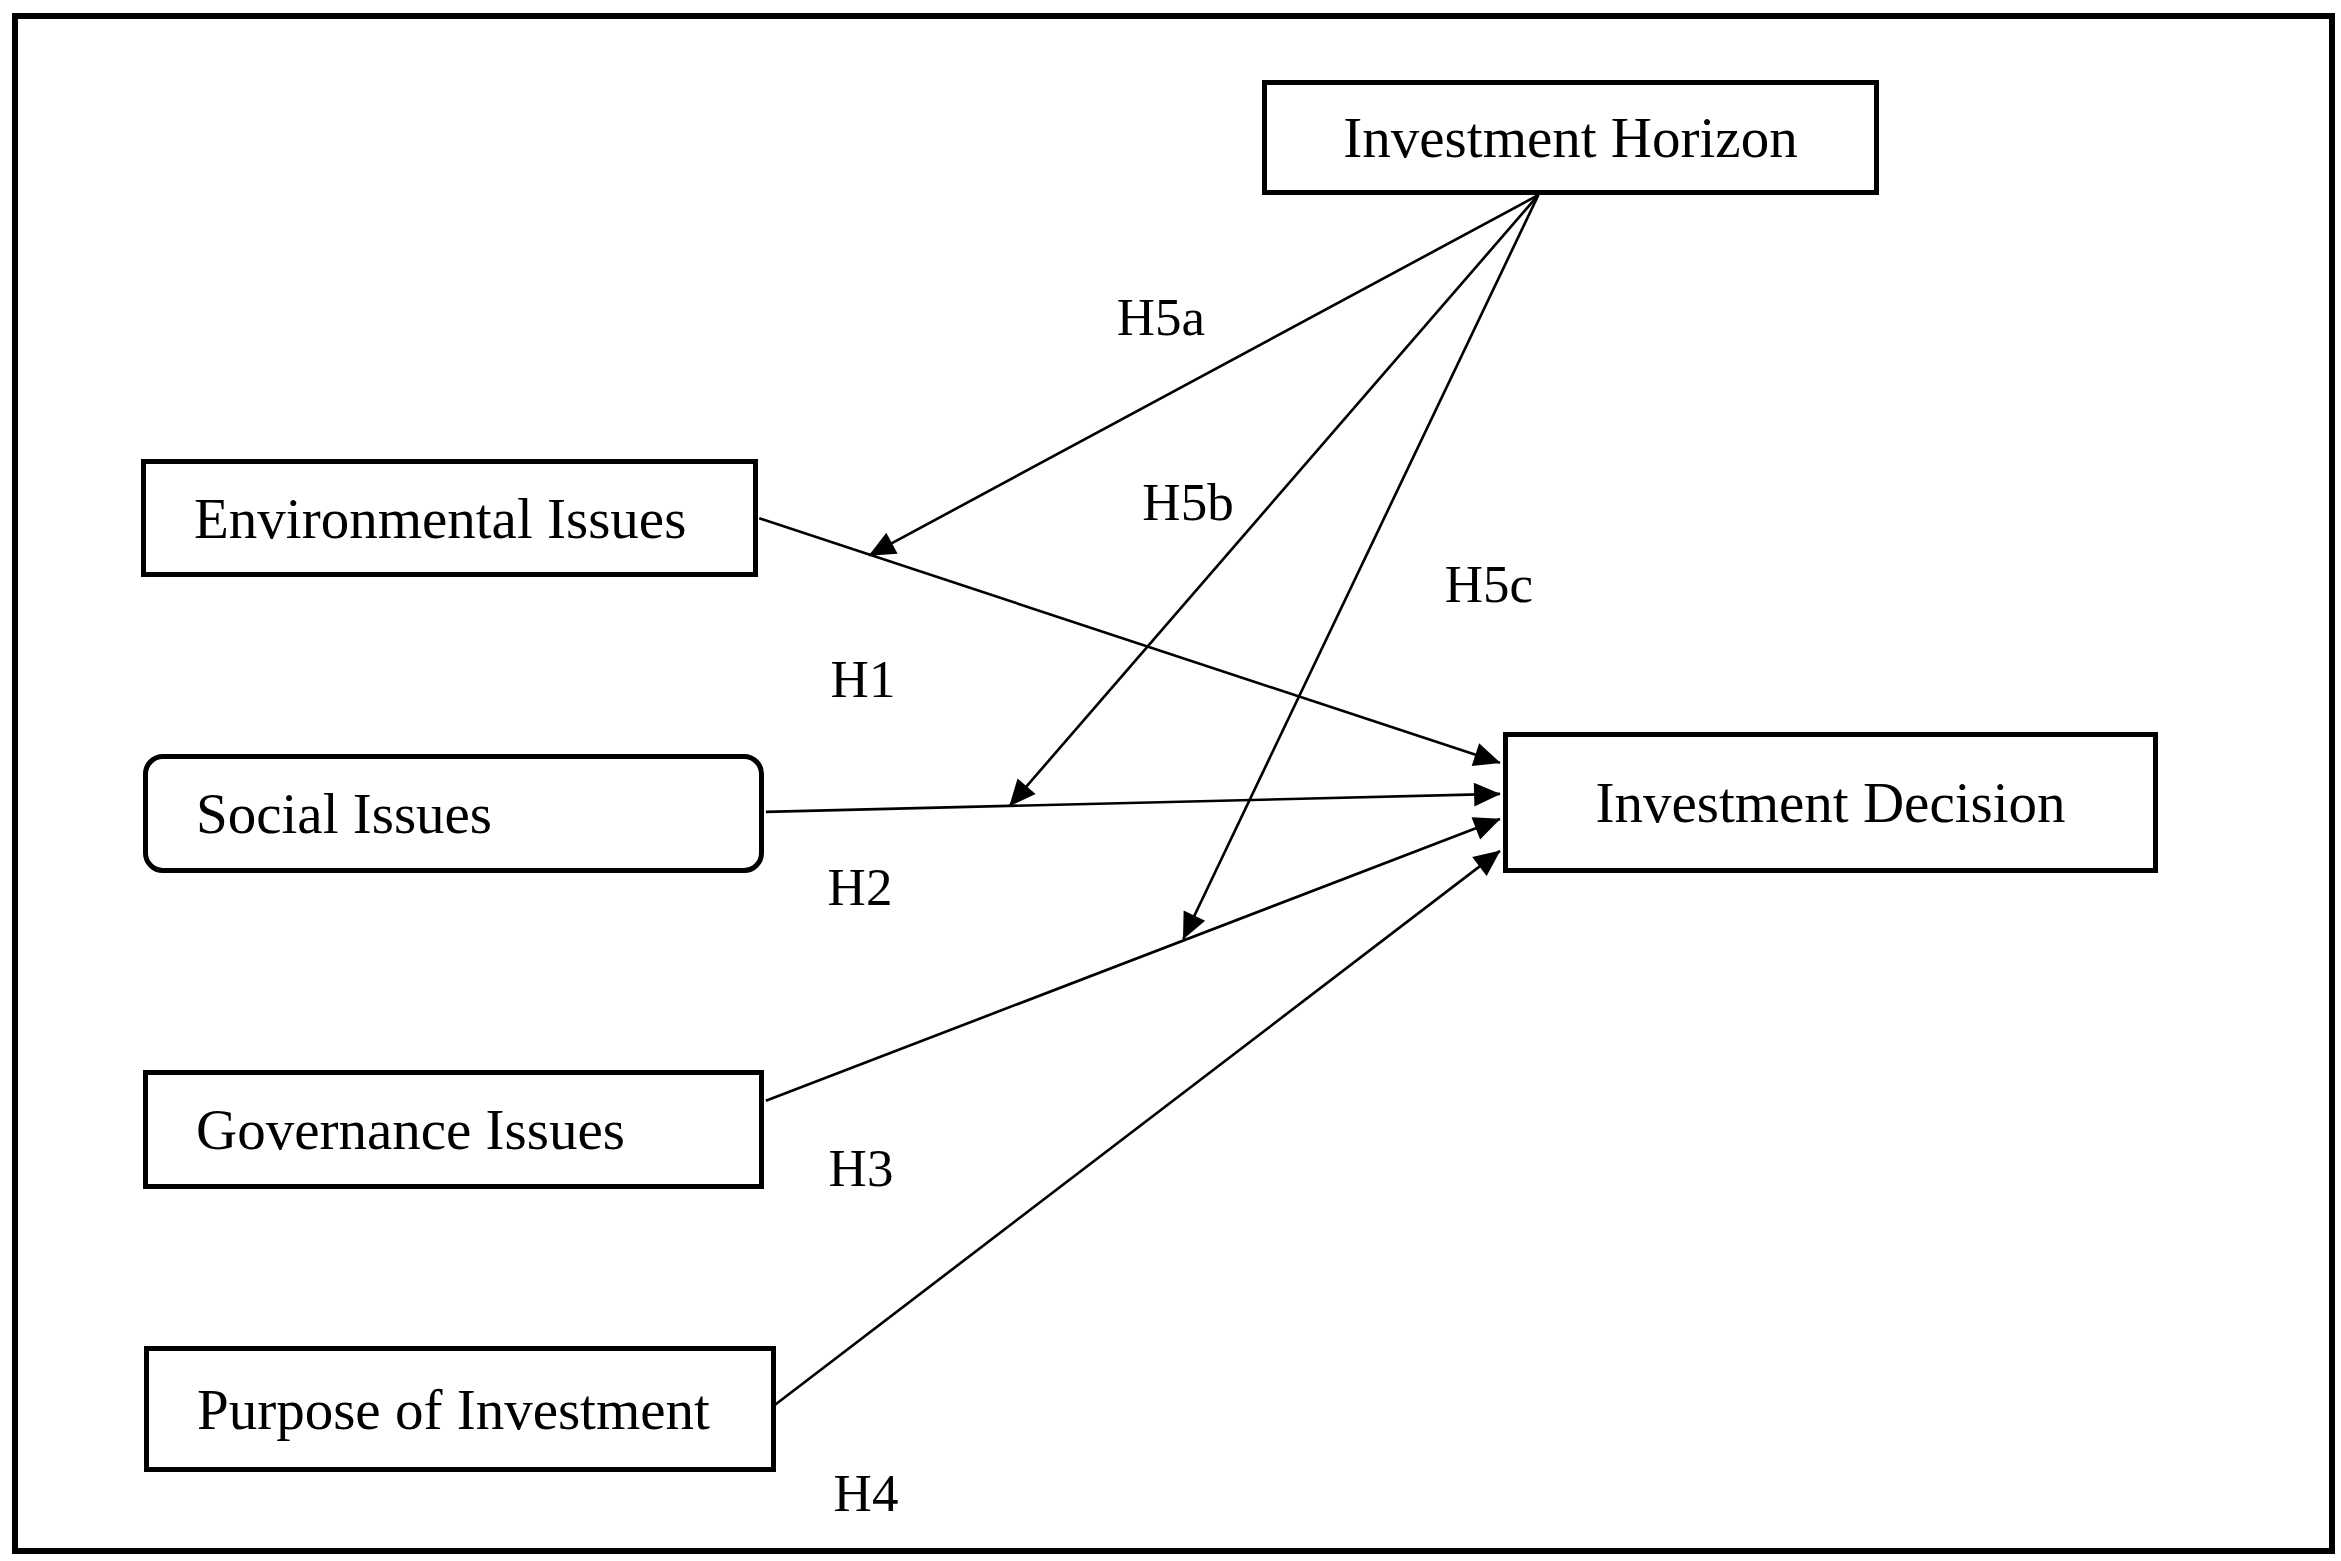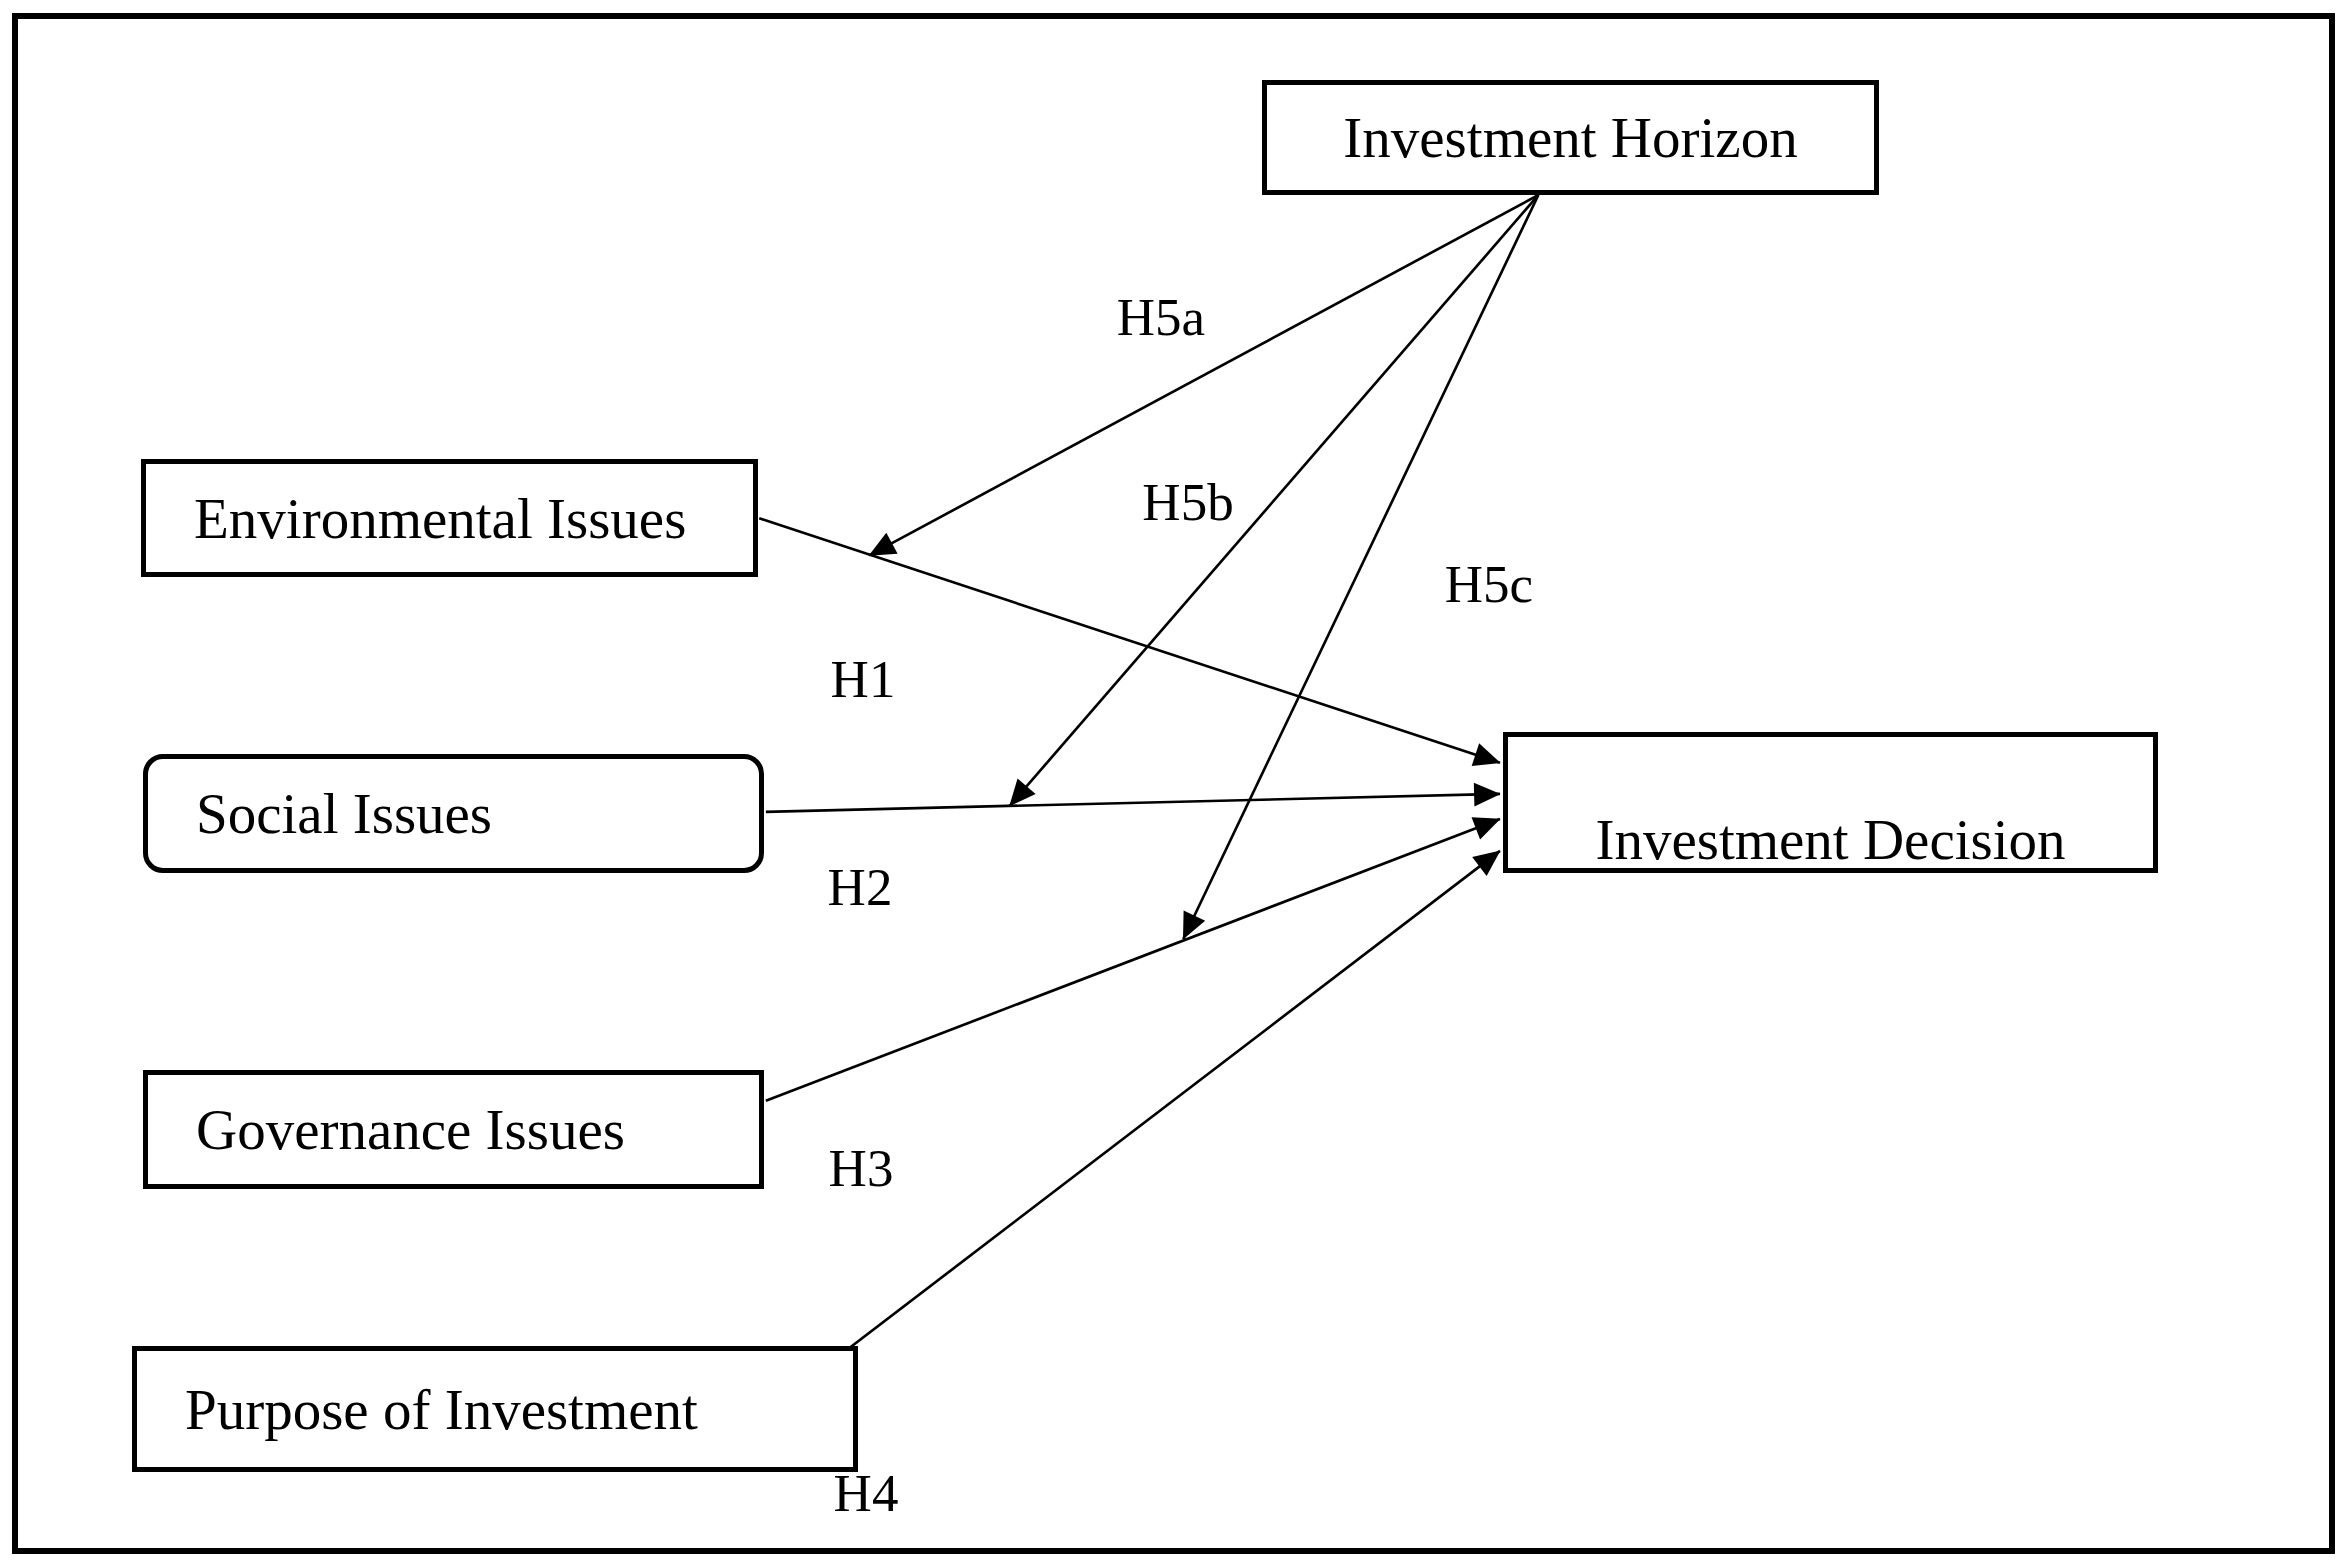--- a/index.html
+++ b/index.html
@@ -47,22 +47,22 @@
     white-space: nowrap;
     box-sizing: border-box;
   }
   .node.left-align { justify-content: flex-start; padding-left: 48px; }
   .node.center-align { justify-content: center; }
 
   .node-horizon       { left: 1262px; top: 80px;  width: 617px; height: 115px; text-align: right; }
   .node-environmental { left: 141px;  top: 459px;  width: 617px; height: 118px; }
   .node-social        { left: 143px;  top: 754px; width: 621px; height: 119px; border-radius: 20px; }
   .node-governance    { left: 143px;  top: 1049px; width: 621px; height: 119px; margin-top: 21px; }
-  .node-purpose       { left: 132px;  top: 1346px; width: 726px; height: 126px; }
-  .node-decision      { left: 1503px; top: 732px; width: 655px; height: 141px; align-items: flex-end; }
+  .node-purpose       { left: 144px;  top: 1346px; width: 632px; height: 126px; }
+  .node-decision      { left: 1503px; top: 732px; width: 655px; height: 141px; }
 
   .hyp-label {
     position: absolute;
     transform: translate(-50%, -50%);
     font-size: 53px;
     line-height: 1;
     white-space: nowrap;
   }
   .label-h1  { left: 863px; top: 679px; text-align: center; }
   .label-h2  { left: 860px; top: 887px; }

